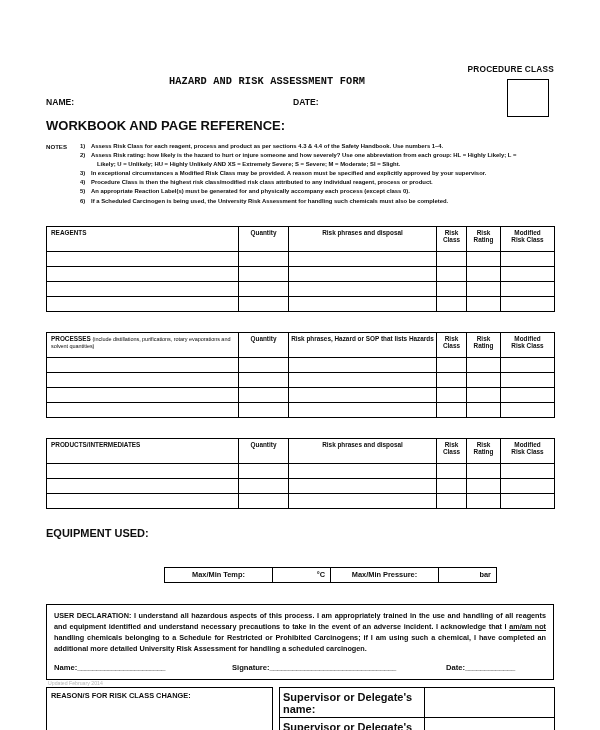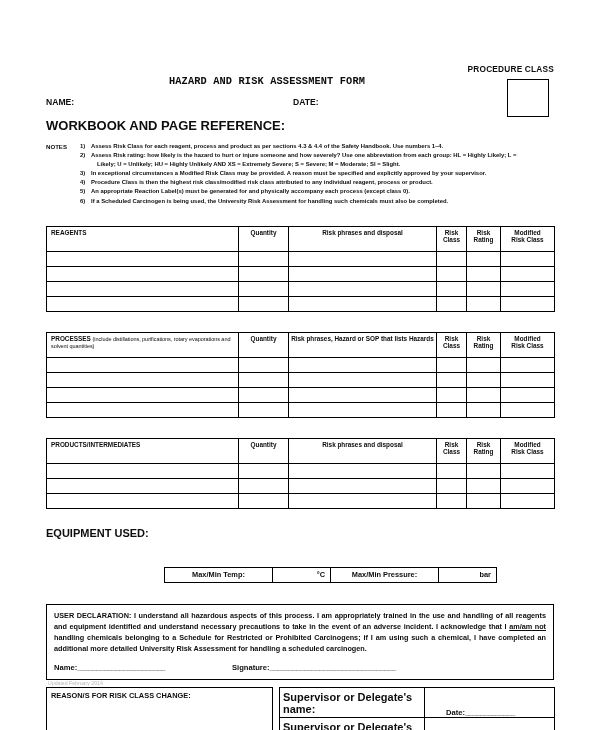--- a/index.html
+++ b/index.html
@@ -196,21 +196,21 @@
   .sig-row {
     margin-top: 9px;
     font-size: 7.6px;
     font-weight: bold;
     position: relative;
     height: 12px;
     white-space: nowrap;
   }
   .sig-row .s1 { position: absolute; left: 0; top: 0; }
   .sig-row .s2 { position: absolute; left: 178px; top: 0; }
-  .sig-row .s3 { position: absolute; left: 392px; top: 0; margin-top: 45px; }
+  .sig-row .s3 { position: absolute; left: 392px; top: 0; }
   .fill { letter-spacing: -0.4px; }
 
   
   .bottom {
     margin-top: 7px;
     position: relative;
     width: 508px;
     height: 82px;
   }
   .bl-left {

